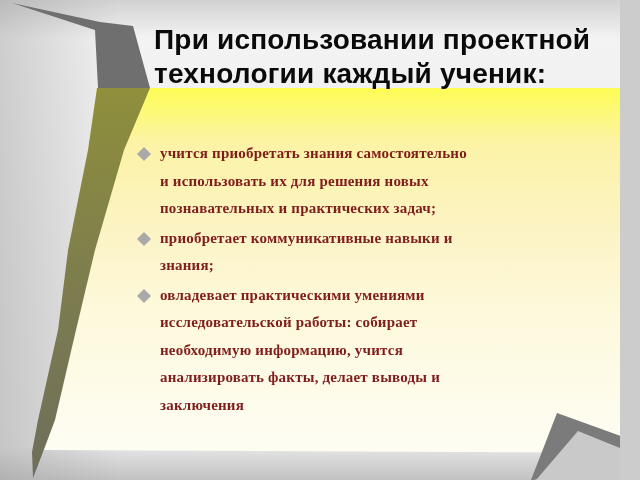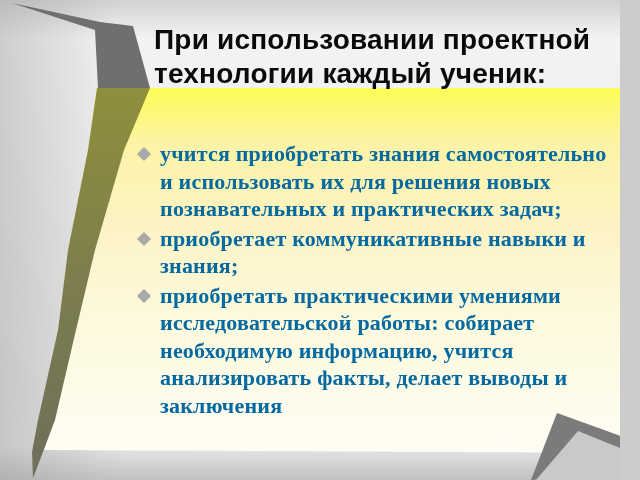--- a/index.html
+++ b/index.html
@@ -45,24 +45,24 @@
   }
   .marker {
     flex: none;
     width: 14px; height: 14px;
     margin: 7px 9px 0 0;
     display: block;
   }
   .btext {
     font-family: "Liberation Serif", serif;
     font-weight: bold;
-    font-size: 22px;
+    font-size: 15px;
     line-height: 27.5px;
     letter-spacing: 0.2px;
-    color: #0369a1;
+    color: #7f1d1d;
     white-space: pre-line;
   }
 </style>
 </head>
 <body>
 
 <div class="slide">
 
   <svg class="bg-svg" viewBox="0 0 640 480" preserveAspectRatio="none" aria-hidden="true">
     <defs>
@@ -123,21 +123,21 @@
         <polygon points="7,0 14,7 7,14 0,7" fill="#a9a9a9"></polygon>
       </svg>
       <div class="btext">приобретает коммуникативные навыки и
 знания;</div>
     </div>
 
     <div class="bullet">
       <svg class="marker" viewBox="0 0 14 14" aria-hidden="true">
         <polygon points="7,0 14,7 7,14 0,7" fill="#a9a9a9"></polygon>
       </svg>
-      <div class="btext">приобретать практическими умениями
+      <div class="btext">овладевает практическими умениями
 исследовательской работы: собирает
 необходимую информацию, учится
 анализировать факты, делает выводы и
 заключения</div>
     </div>
 
   </div>
 </div>
 
 </body></html>

